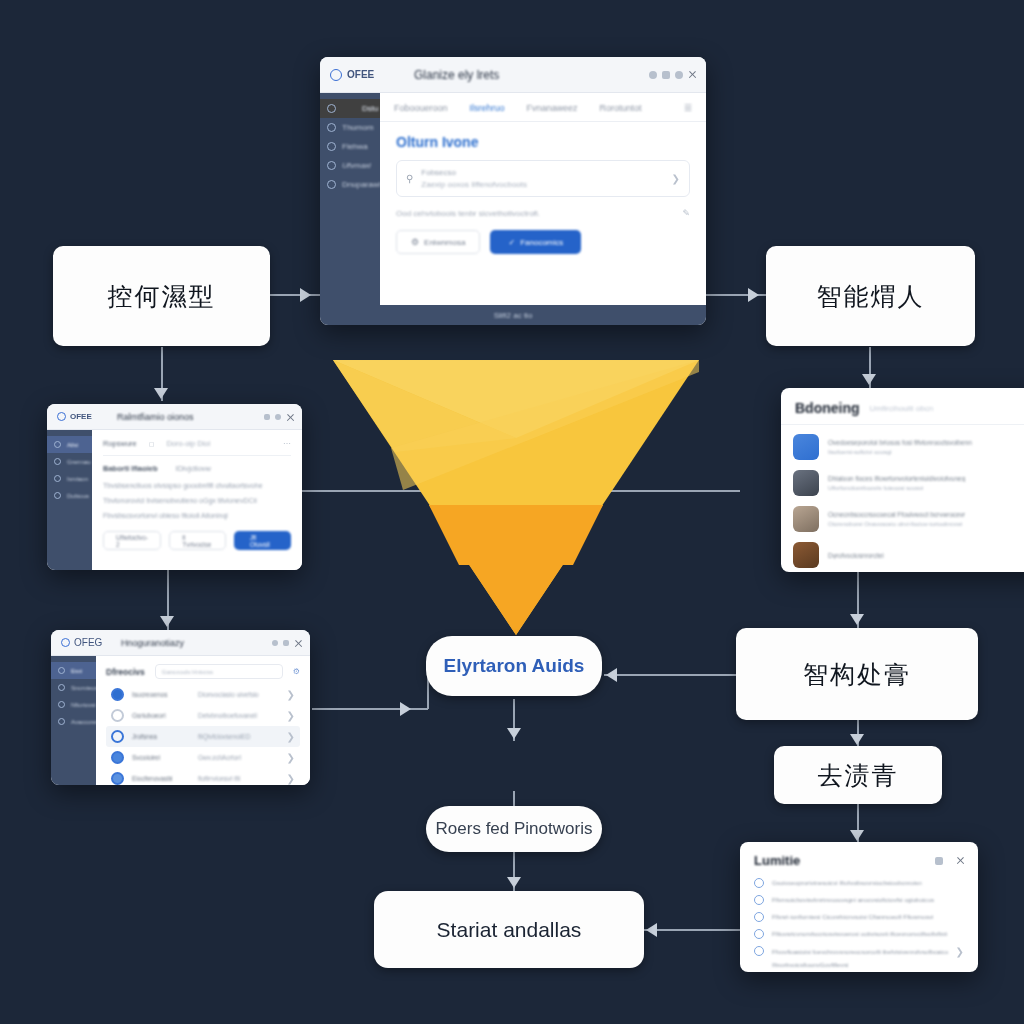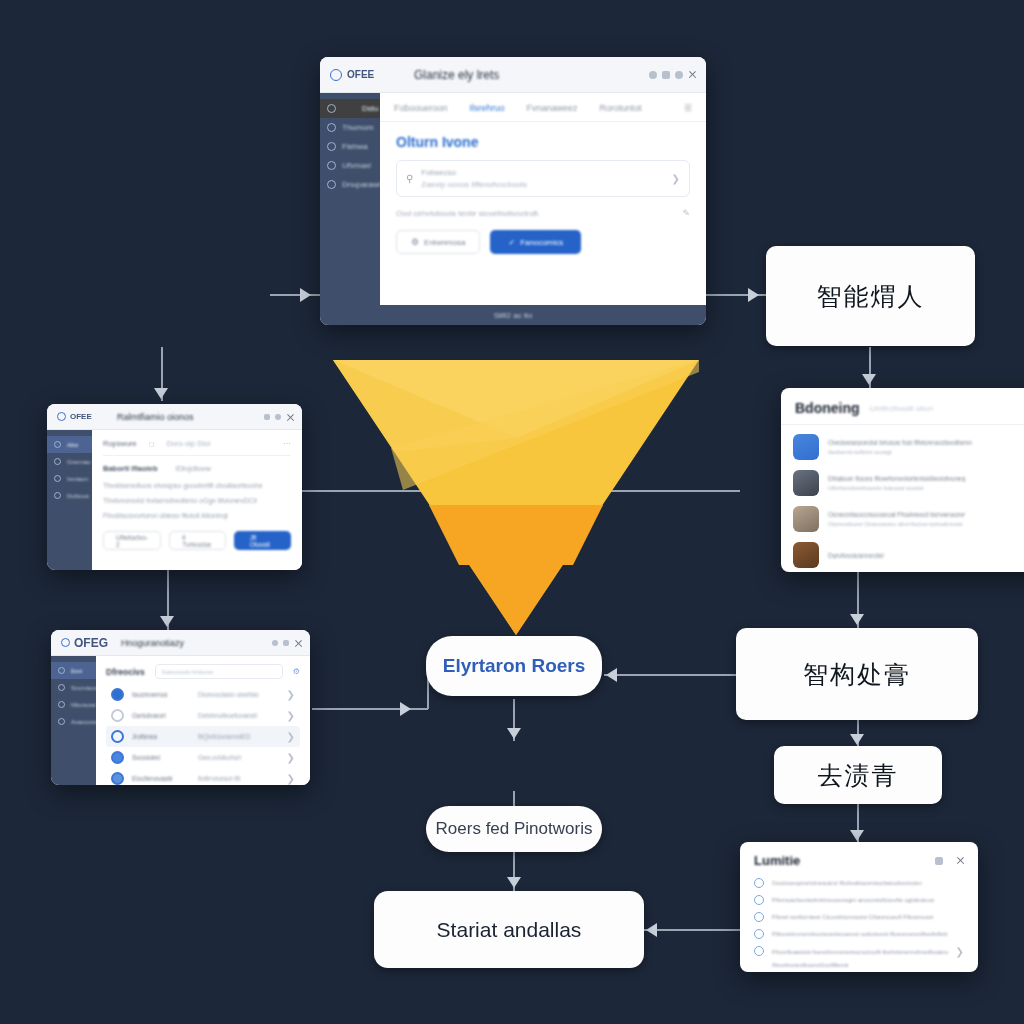--- a/index.html
+++ b/index.html
@@ -167,35 +167,38 @@
 
   <svg id="funnel" viewBox="0 0 366 275" preserveAspectRatio="none">
     <polygon points="0,0 366,0 183,275" fill="#f8c63d"></polygon>
     <polygon points="0,0 366,0 183,78" fill="#f9d45f" opacity="0.95"></polygon>
     <polygon points="0,0 183,78 62,92" fill="#f7cd51" opacity="0.9"></polygon>
     <polygon points="58,88 366,0 366,12 70,130" fill="#f9cf56" opacity="0.55"></polygon>
     <polygon points="96,145 270,145 183,275" fill="#f6a623"></polygon>
     <polygon points="96,145 270,145 240,205 126,205" fill="#f6a623"></polygon>
   </svg>
 
+  <div class="node cjk" style="left:53px; top:246px; width:217px; height:100px;">
+    <span>控何濕型</span>
+  </div>
 
   <div class="node cjk" style="left:766px; top:246px; width:209px; height:100px;">
     <span>智能煟人</span>
   </div>
 
   <div class="node cjk" style="left:736px; top:628px; width:242px; height:92px;">
     <span>智构处膏</span>
   </div>
 
   <div class="node cjk" style="left:774px; top:746px; width:168px; height:58px;">
     <span>去渍青</span>
   </div>
 
   <div class="node pill accent" style="left:426px; top:636px; width:176px; height:60px;">
-    <span>Elyrtaron Roers</span>
+    <span>Elyrtaron Auids</span>
   </div>
 
 
   <div class="node pill" style="left:426px; top:806px; width:176px; height:46px;">
     <span>Roers fed Pinotworis</span>
   </div>
 
   <div class="node big" style="left:374px; top:891px; width:270px; height:77px;">
     <span>Stariat andallas</span>
   </div>
@@ -329,21 +332,21 @@
           <div class="btn-primary" style="height:19px; padding:0 16px; font-size:6.5px; filter:blur(.8px);">Jfi Otuvsil</div>
         </div>
       </div>
     </div>
   </div>
 
   <div class="win" style="left:51px; top:630px; width:259px; height:155px;">
     <div class="win-title" style="height:26px;">
       <div style="display:flex; align-items:center; gap:4px; width:48px;">
         <div class="logo-ring" style="width:9px;height:9px;"></div>
-        <span style="font-size:12px; color:#41557e; font-weight:700; filter:blur(.7px);">OFEG</span>
+        <span style="font-size:10px; color:#41557e; font-weight:400; filter:blur(.7px);">OFEG</span>
       </div>
       <span style="font-size:9px; color:#2c3646; filter:blur(1.1px); margin-left:12px;">Hnoguranotiazy</span>
       <div style="margin-left:auto; display:flex; align-items:center;">
         <div class="winbtn" style="width:6px;height:6px;border-radius:50%;"></div>
         <div class="winbtn" style="width:6px;height:6px;"></div>
         <div class="winbtn x" style="width:6px;height:6px;"></div>
       </div>
     </div>
     <div class="win-body">
       <div class="win-side" style="width:45px;">

